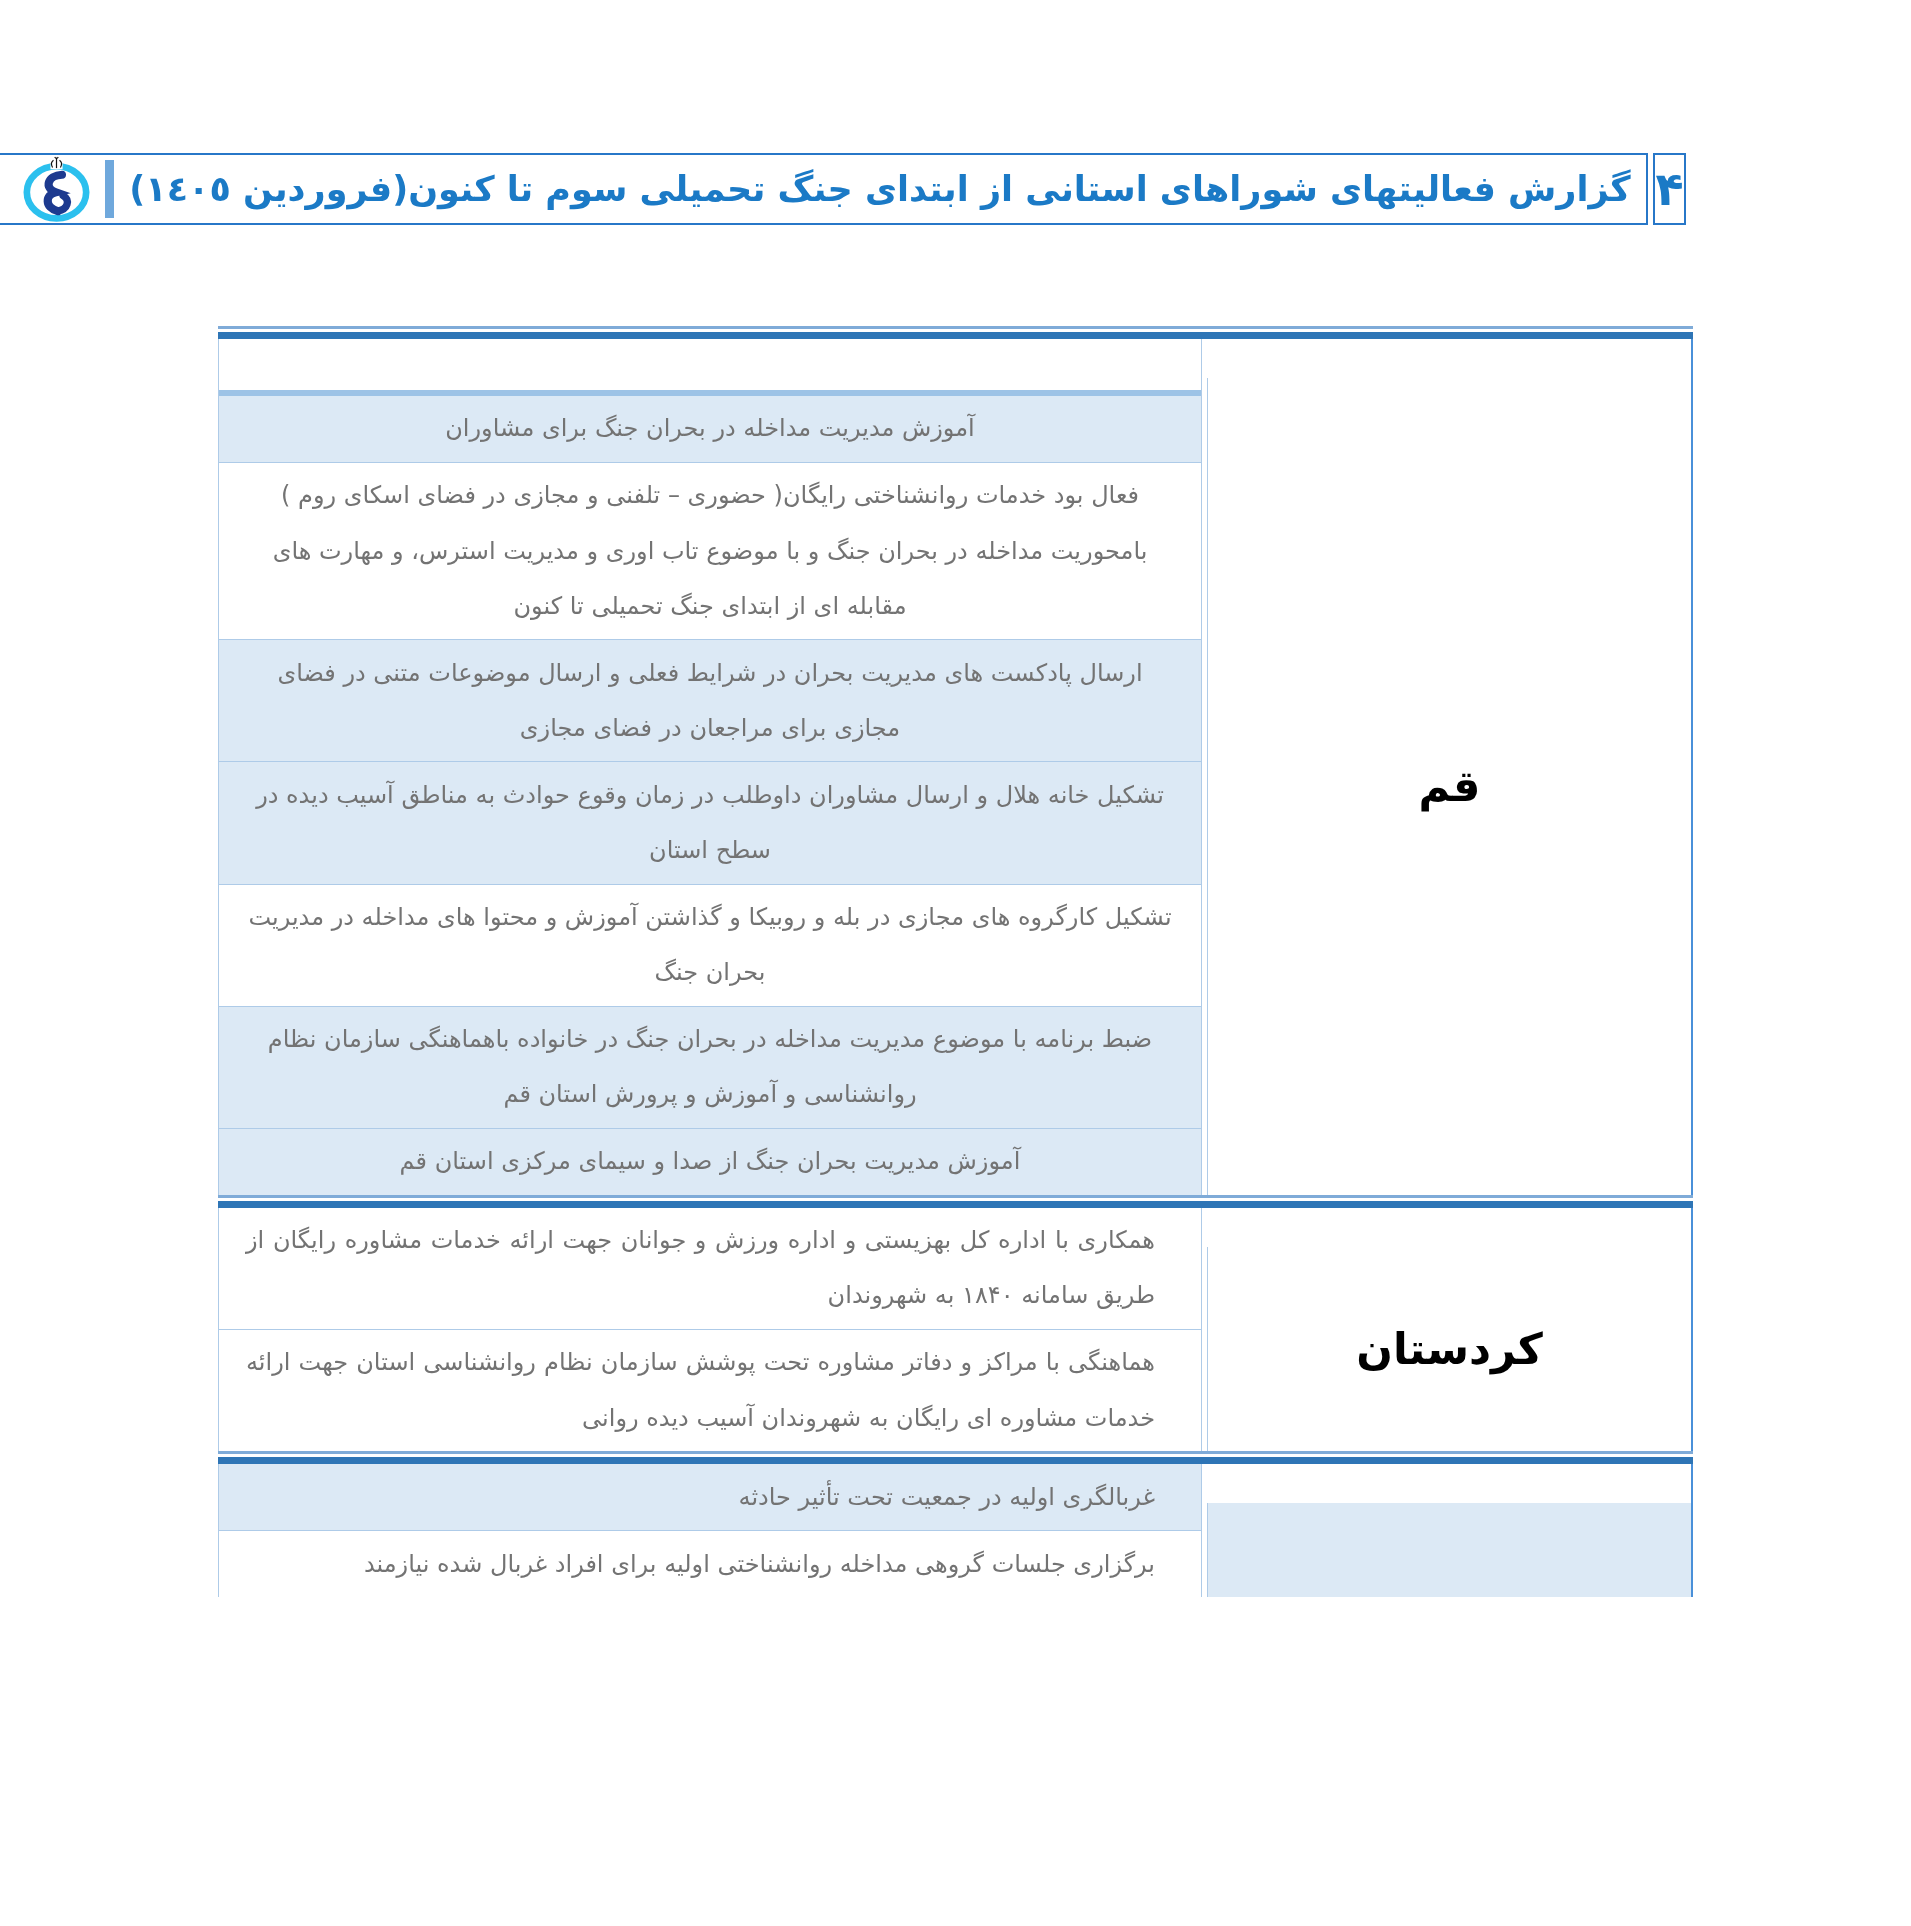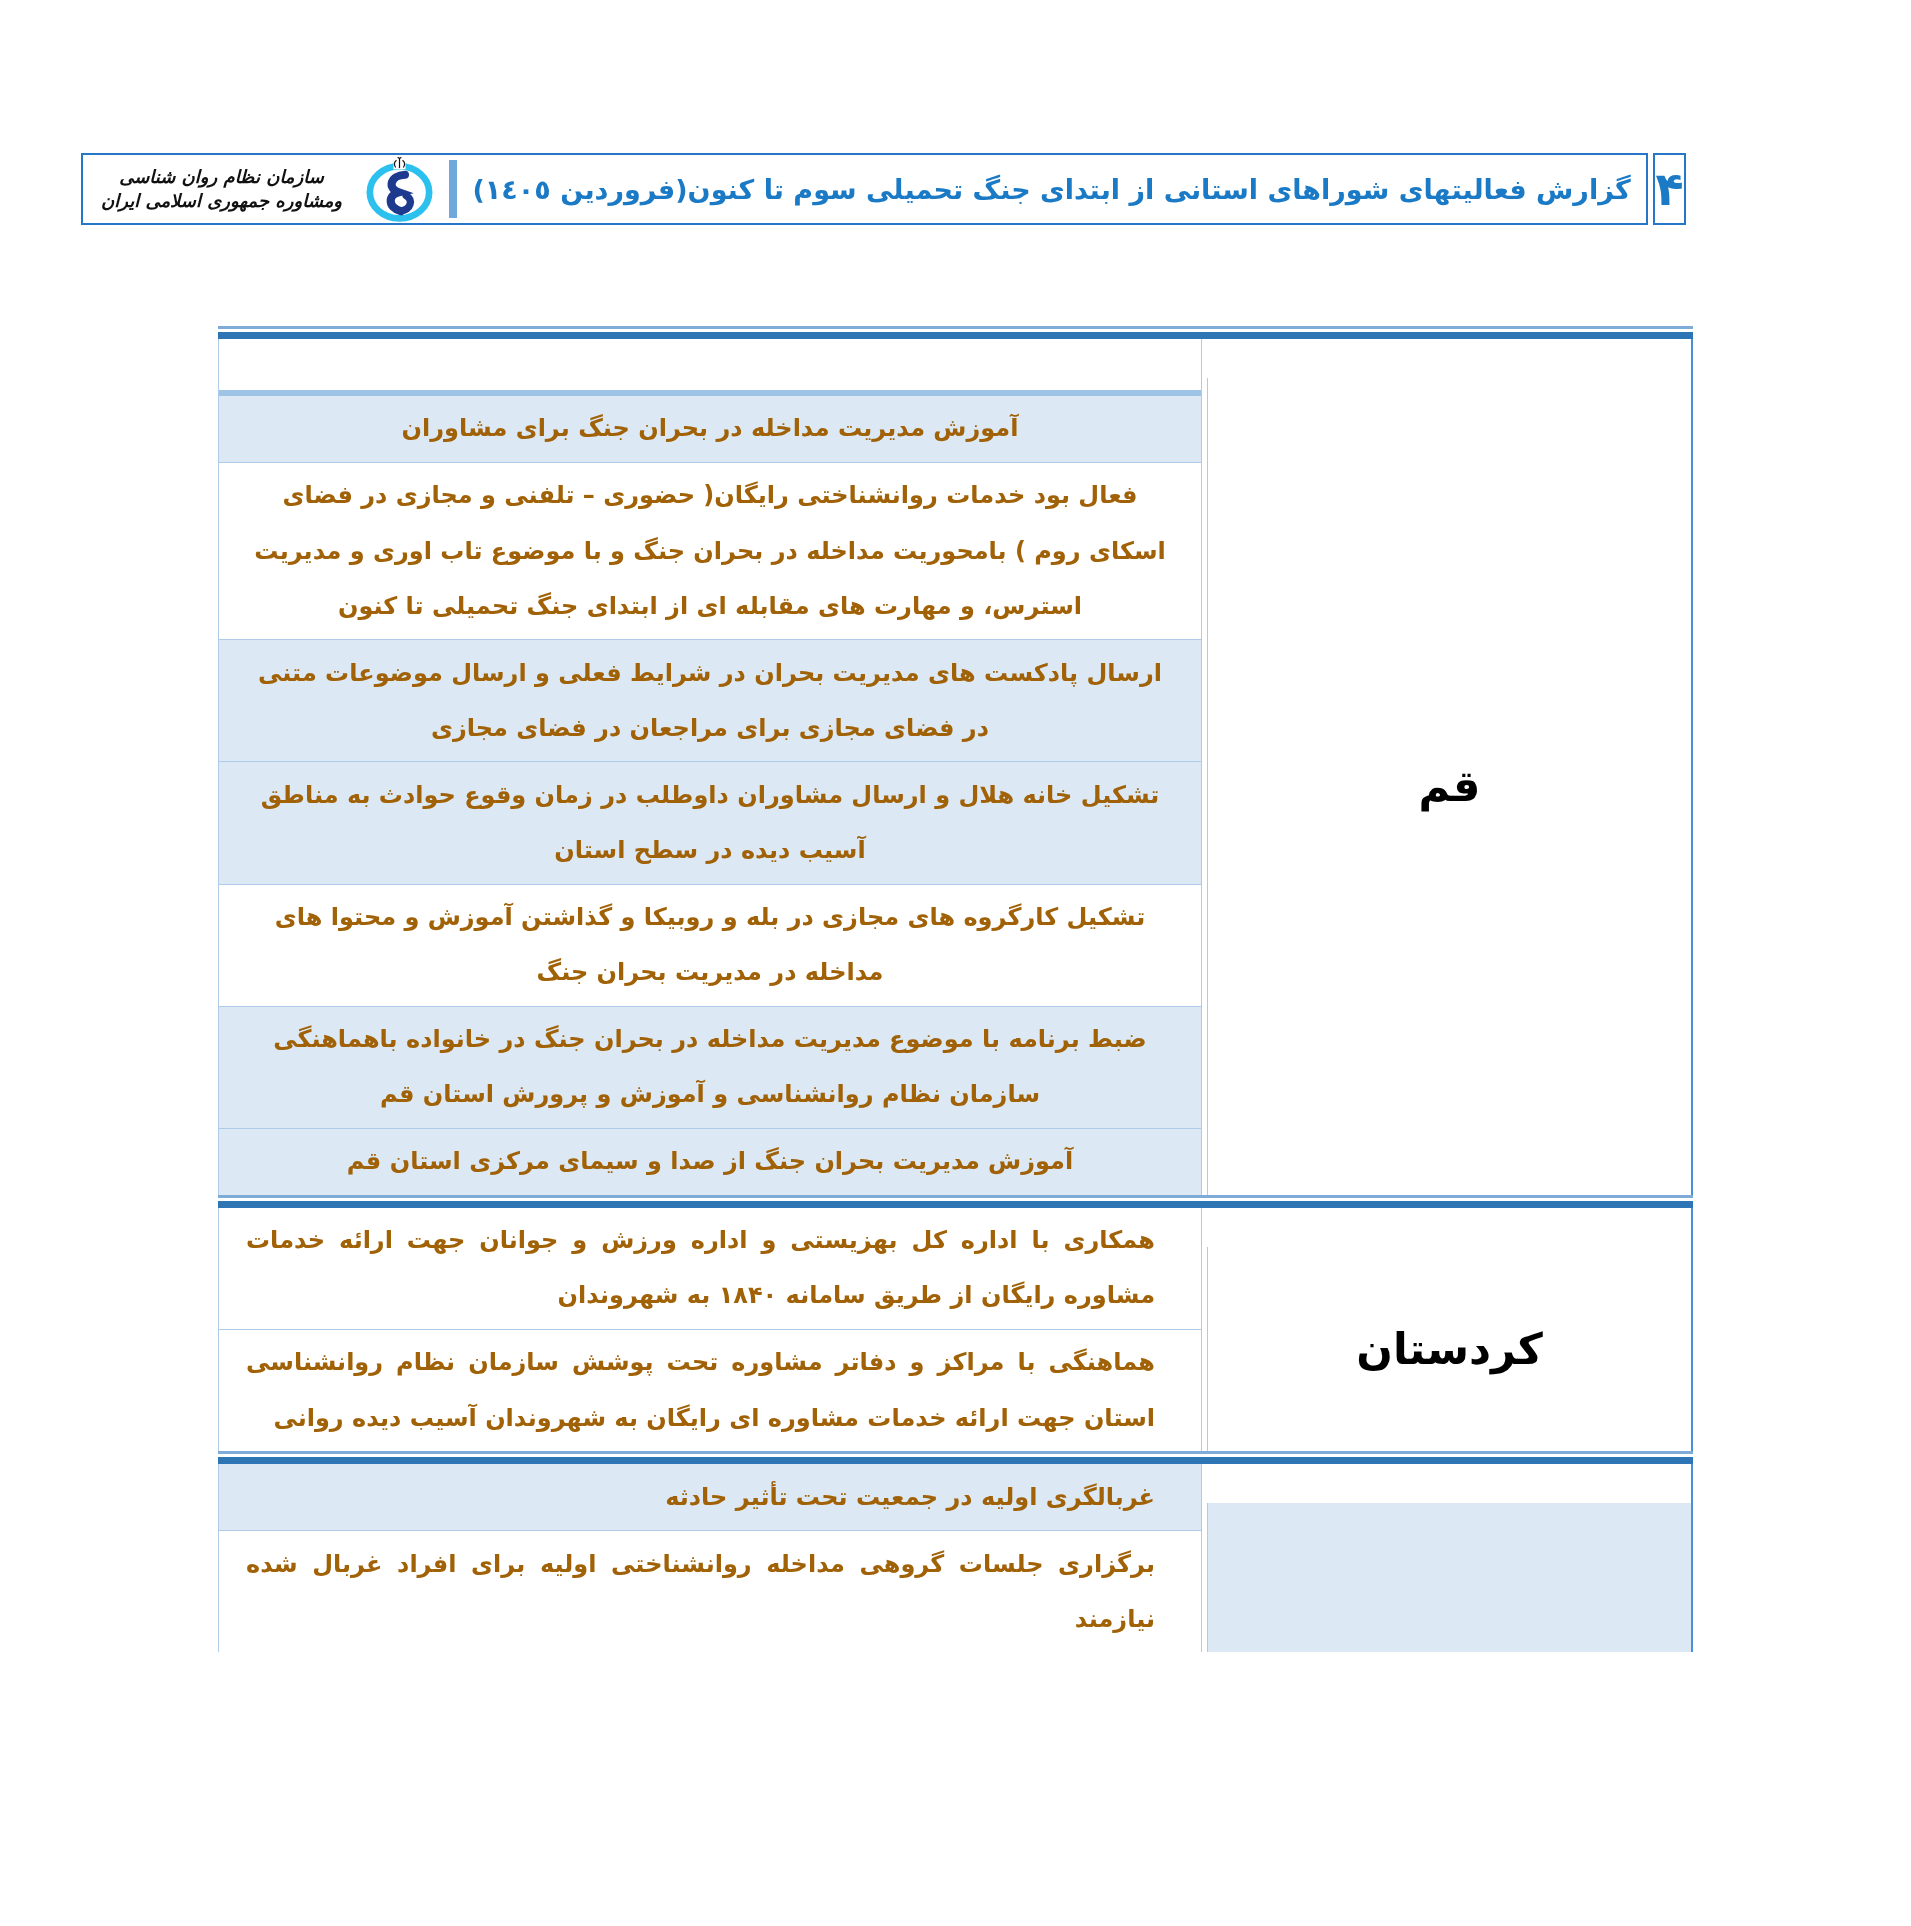--- a/index.html
+++ b/index.html
@@ -44,21 +44,21 @@
     display: flex;
     align-items: stretch;
   }
   .title-cell {
     flex: 1;
     display: flex;
     align-items: center;
     justify-content: center;
     padding: 0 15.4px;
     color: #1b7ac6;
-    font-size: 27px;
+    font-size: 35px;
     font-weight: bold;
     white-space: nowrap;
     text-align: center;
   }
   .header-vbar {
     width: 8.5px;
     background: #6fa8dc;
     margin: 4.6px 0;
     flex: none;
   }
@@ -124,22 +124,22 @@
     display: flex;
     flex-direction: column;
   }
   .section:first-of-type .rows-col { padding-top: 51px; }
   .section:first-of-type .rows-col .row:first-child { border-top: 6.2px solid #9dc3e6; }
 
   .row {
     padding: 5.4px 27px;
     min-height: 59px;
     font-size: 24px;
-    font-weight: bold;
-    color: #a16207;
+    font-weight: normal;
+    color: #737373;
     line-height: 2.3;
     display: block;
   }
   .row.shaded { background: #dce9f5; }
   .row:not(:last-child) { border-bottom: 1.5px solid #aecbe8; }
   .align-center .row { text-align: center; }
   .align-start .row { text-align: justify; padding: 5.4px 46px 5.4px 27px; }
 </style>
 </head>
 <body>

